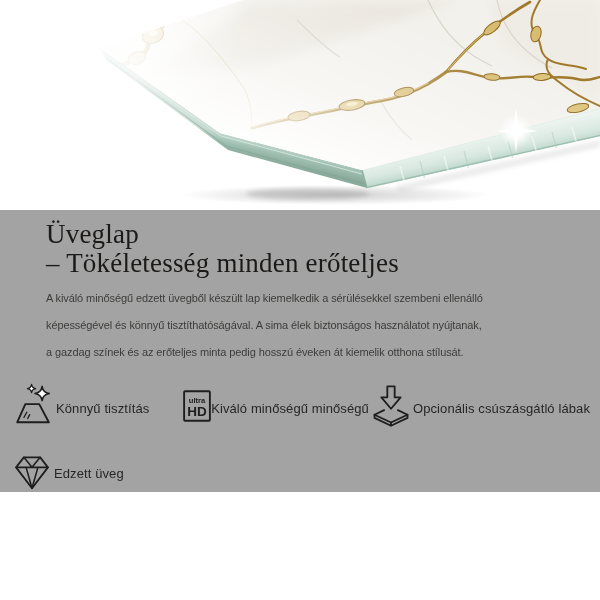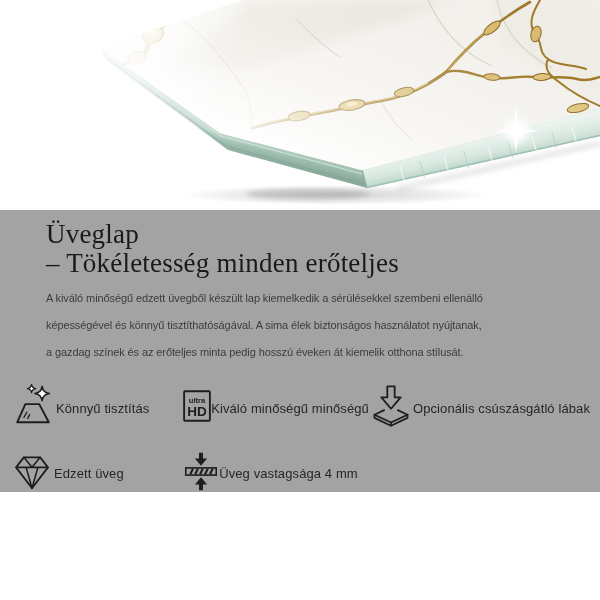--- a/index.html
+++ b/index.html
@@ -197,28 +197,15 @@
         <svg width="44" height="40" viewBox="0 0 48 44">
           <g fill="none" stroke="#1e1e1e" stroke-linejoin="round" stroke-linecap="round">
             <path d="M15,7 L33,7 L41.5,18 L24,41 L6.5,18 Z" stroke-width="2"></path>
             <path d="M6.5,18 L41.5,18 M15,7 L24,18 L33,7 M17.5,18 L24,41 M30.5,18 L24,41" stroke-width="1.7"></path>
           </g>
         </svg>
       </div>
       <div class="feature-label">Edzett üveg</div>
     </div>
 
-    <div class="feature">
-      <div class="icon-slot">
-        <svg width="36" height="43" viewBox="0 0 40 48">
-          <path d="M17.8,3 h4.4 v6.5 h4.6 L20,17.5 L13.2,9.5 h4.6 Z" fill="#1e1e1e"></path>
-          <path d="M17.8,45 h4.4 v-6.5 h4.6 L20,30.5 L13.2,38.5 h4.6 Z" fill="#1e1e1e"></path>
-          <rect x="3" y="20" width="34" height="8" fill="none" stroke="#1e1e1e" stroke-width="1.8"></rect>
-          <g stroke="#1e1e1e" stroke-width="2.4" fill="none">
-            <path d="M8,27 L11,21 M13.5,27 L16.5,21 M19,27 L22,21 M24.5,27 L27.5,21 M30,27 L33,21"></path>
-          </g>
-        </svg>
-      </div>
-      <div class="feature-label">Üveg vastagsága 4 mm</div>
-    </div>
 
   </div>
 </div>
 
 </body></html>

